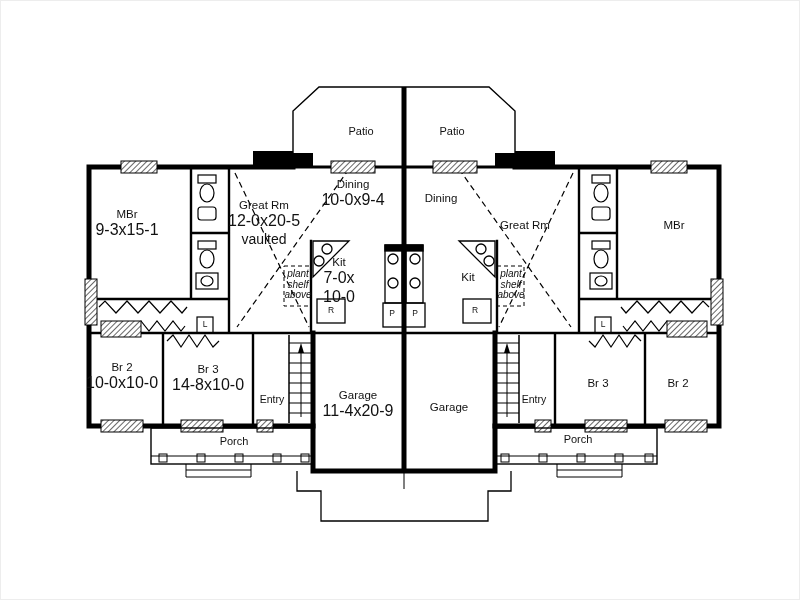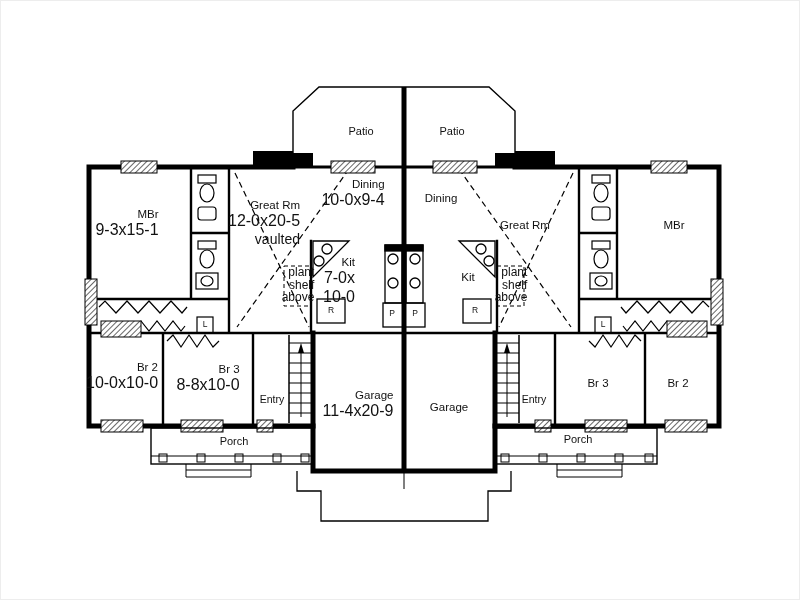--- a/index.html
+++ b/index.html
@@ -4,26 +4,26 @@
 <style>
   html,body{margin:0;padding:0;background:#fff;}
   .canvas{
     position:relative;width:800px;height:600px;background:#ffffff;
     font-family:"Liberation Sans",sans-serif;color:#111;overflow:hidden;
     border:1px solid #ededed;box-sizing:border-box;
   }
   .canvas svg{position:absolute;left:0;top:0;}
   .lbl{
     position:absolute;transform:translate(-50%,-50%);
-    text-align:right;white-space:nowrap;line-height:1.16;color:#111;
+    text-align:center;white-space:nowrap;line-height:1.16;color:#111;
   }
   .name{font-size:11.5px;display:block;}
   .dims{font-size:16px;display:block;}
   .note{font-size:14px;display:block;}
-  .tiny{font-size:12px;display:block;line-height:1.05;}
+  .tiny{font-size:10px;display:block;line-height:1.05;font-style:italic;}
   .fixture{font-size:8.5px;}
 </style>
 </head>
 <body>
 
 <div class="canvas">
 
 <svg width="800" height="600" viewBox="0 0 800 600">
   <defs>
     <pattern id="hatch" width="4" height="4" patternUnits="userSpaceOnUse" patternTransform="rotate(45)">
@@ -218,21 +218,21 @@
   <span class="tiny">above</span>
 </div>
 
 <div class="lbl" style="left:121px;top:376px">
   <span class="name">Br 2</span>
   <span class="dims">10-0x10-0</span>
 </div>
 
 <div class="lbl" style="left:207px;top:378px">
   <span class="name">Br 3</span>
-  <span class="dims">8-8x10-0</span>
+  <span class="dims">14-8x10-0</span>
 </div>
 
 <div class="lbl" style="left:271px;top:398px;font-size:10.5px">Entry</div>
 
 <div class="lbl" style="left:357px;top:404px">
   <span class="name">Garage</span>
   <span class="dims">11-4x20-9</span>
 </div>
 
 <div class="lbl" style="left:233px;top:440px;font-size:11px">Porch</div>

